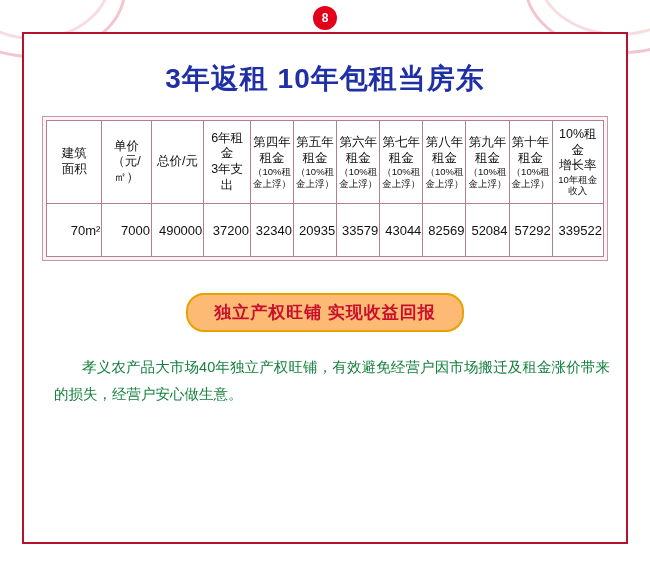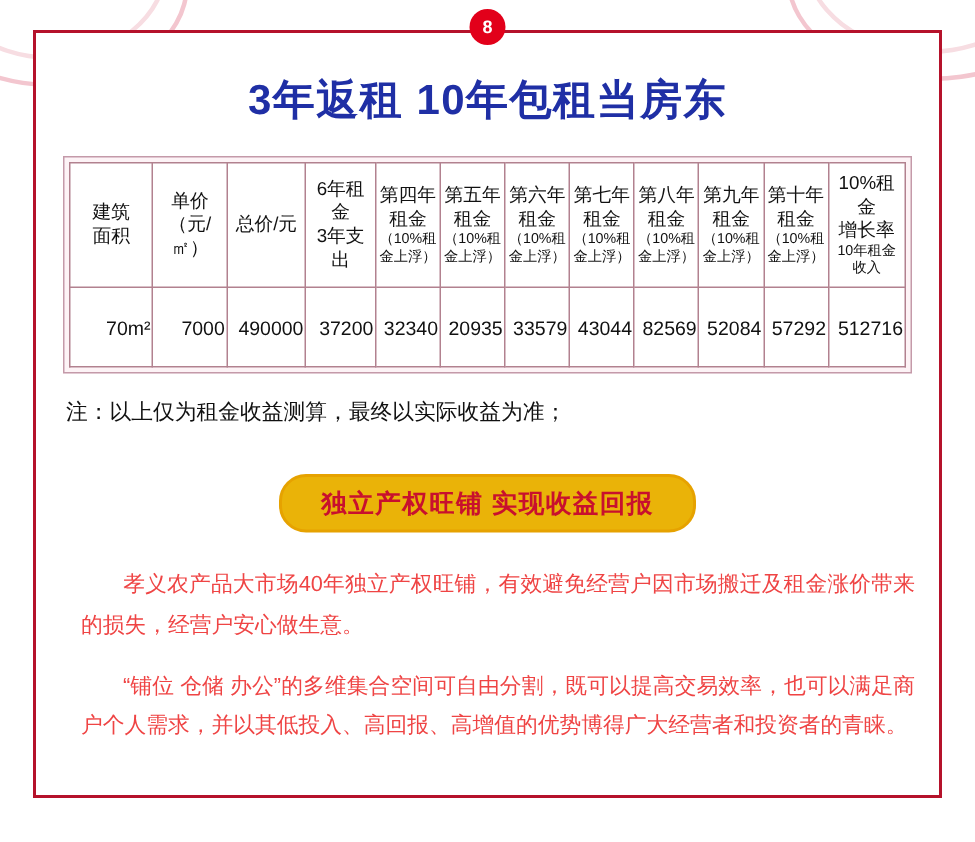--- a/index.html
+++ b/index.html
@@ -69,21 +69,21 @@
     display: flex;
     align-items: center;
     justify-content: center;
     z-index: 5;
   }
 
   
   .frame {
     position: absolute;
     left: 22px;
-    top: 20px;
+    top: 32px;
     width: 606px;
     height: 512px;
     border: 2px solid #b5122b;
     box-sizing: border-box;
     background: #ffffff;
   }
 
   .headline {
     text-align: center;
     margin-top: 26px;
@@ -147,28 +147,28 @@
     margin-top: 32px;
   }
   .pill {
     border: 2px solid #e6a200;
     border-radius: 18px;
     padding: 6px 26px;
     color: #c8102e;
     font-size: 17px;
     font-weight: bold;
     letter-spacing: 1px;
-    background: #eab308;
+    background: #fdba74;
   }
 
   .para {
     margin: 14px 16px 0 30px;
     font-size: 14.5px;
     line-height: 1.85;
-    color: #ef4444;
+    color: #15803d;
     text-align: justify;
   }
   .para.first { margin-top: 22px; }
   .para .ind { display: inline-block; width: 28px; }
 </style>
 </head>
 <body>
 
 <div class="corner-arc-left"></div>
 <div class="corner-arc-left2"></div>
@@ -262,29 +262,27 @@
           <td>7000</td>
           <td>490000</td>
           <td>37200</td>
           <td>32340</td>
           <td>20935</td>
           <td>33579</td>
           <td>43044</td>
           <td>82569</td>
           <td>52084</td>
           <td>57292</td>
-          <td>512716</td>
+          <td>339522</td>
         </tr>
       </tbody>
     </table>
   </div>
 
-  <div class="note">注：以上仅为租金收益测算，最终以实际收益为准；</div>
 
   <div class="pill-row">
     <div class="pill">独立产权旺铺  实现收益回报</div>
   </div>
 
   <div class="para first"><span class="ind"></span><span>孝义农产品大市场40年独立产权旺铺，有效避免经营户因市场搬迁及租金涨价带来的损失，经营户安心做生意。</span></div>
 
-  <div class="para"><span class="ind"></span><span>“铺位 仓储 办公”的多维集合空间可自由分割，既可以提高交易效率，也可以满足商户个人需求，并以其低投入、高回报、高增值的优势博得广大经营者和投资者的青睐。</span></div>
 
 </div>
 
 </body></html>

